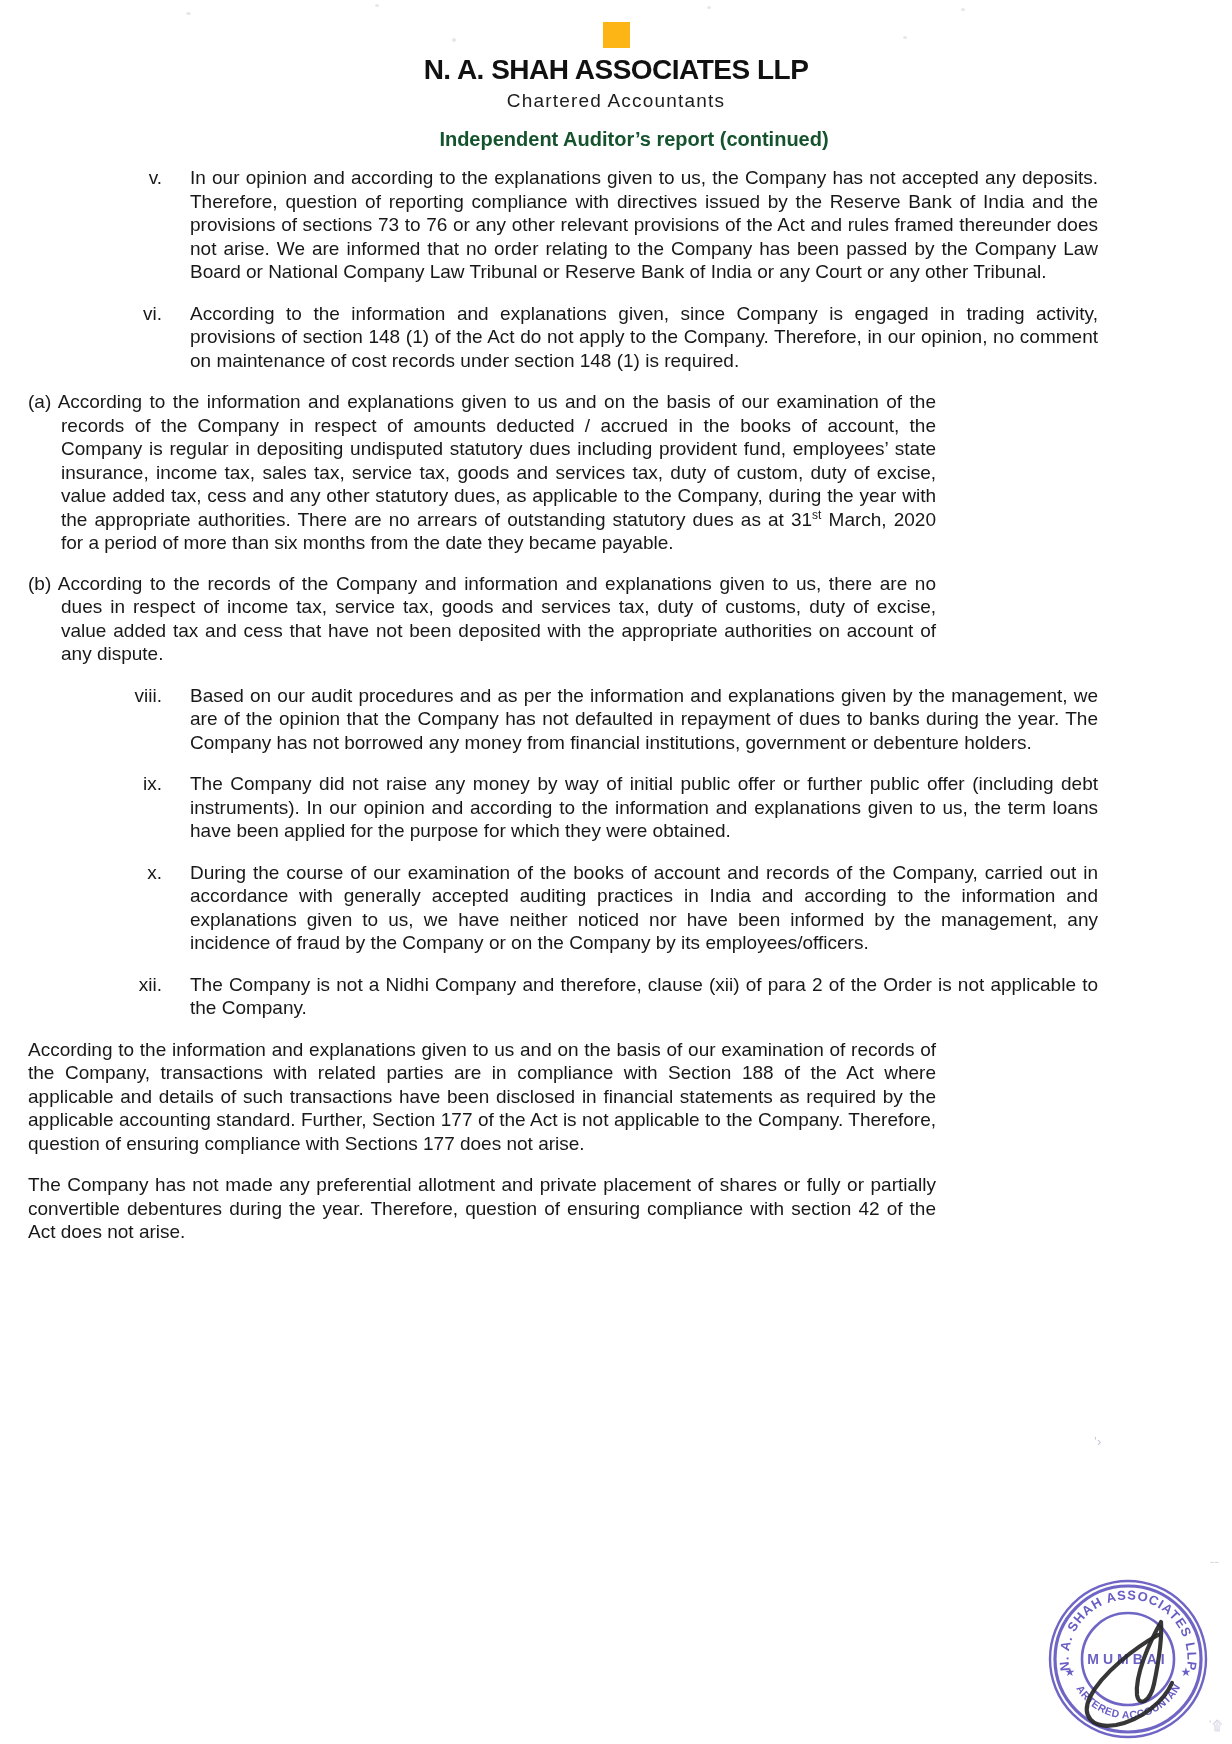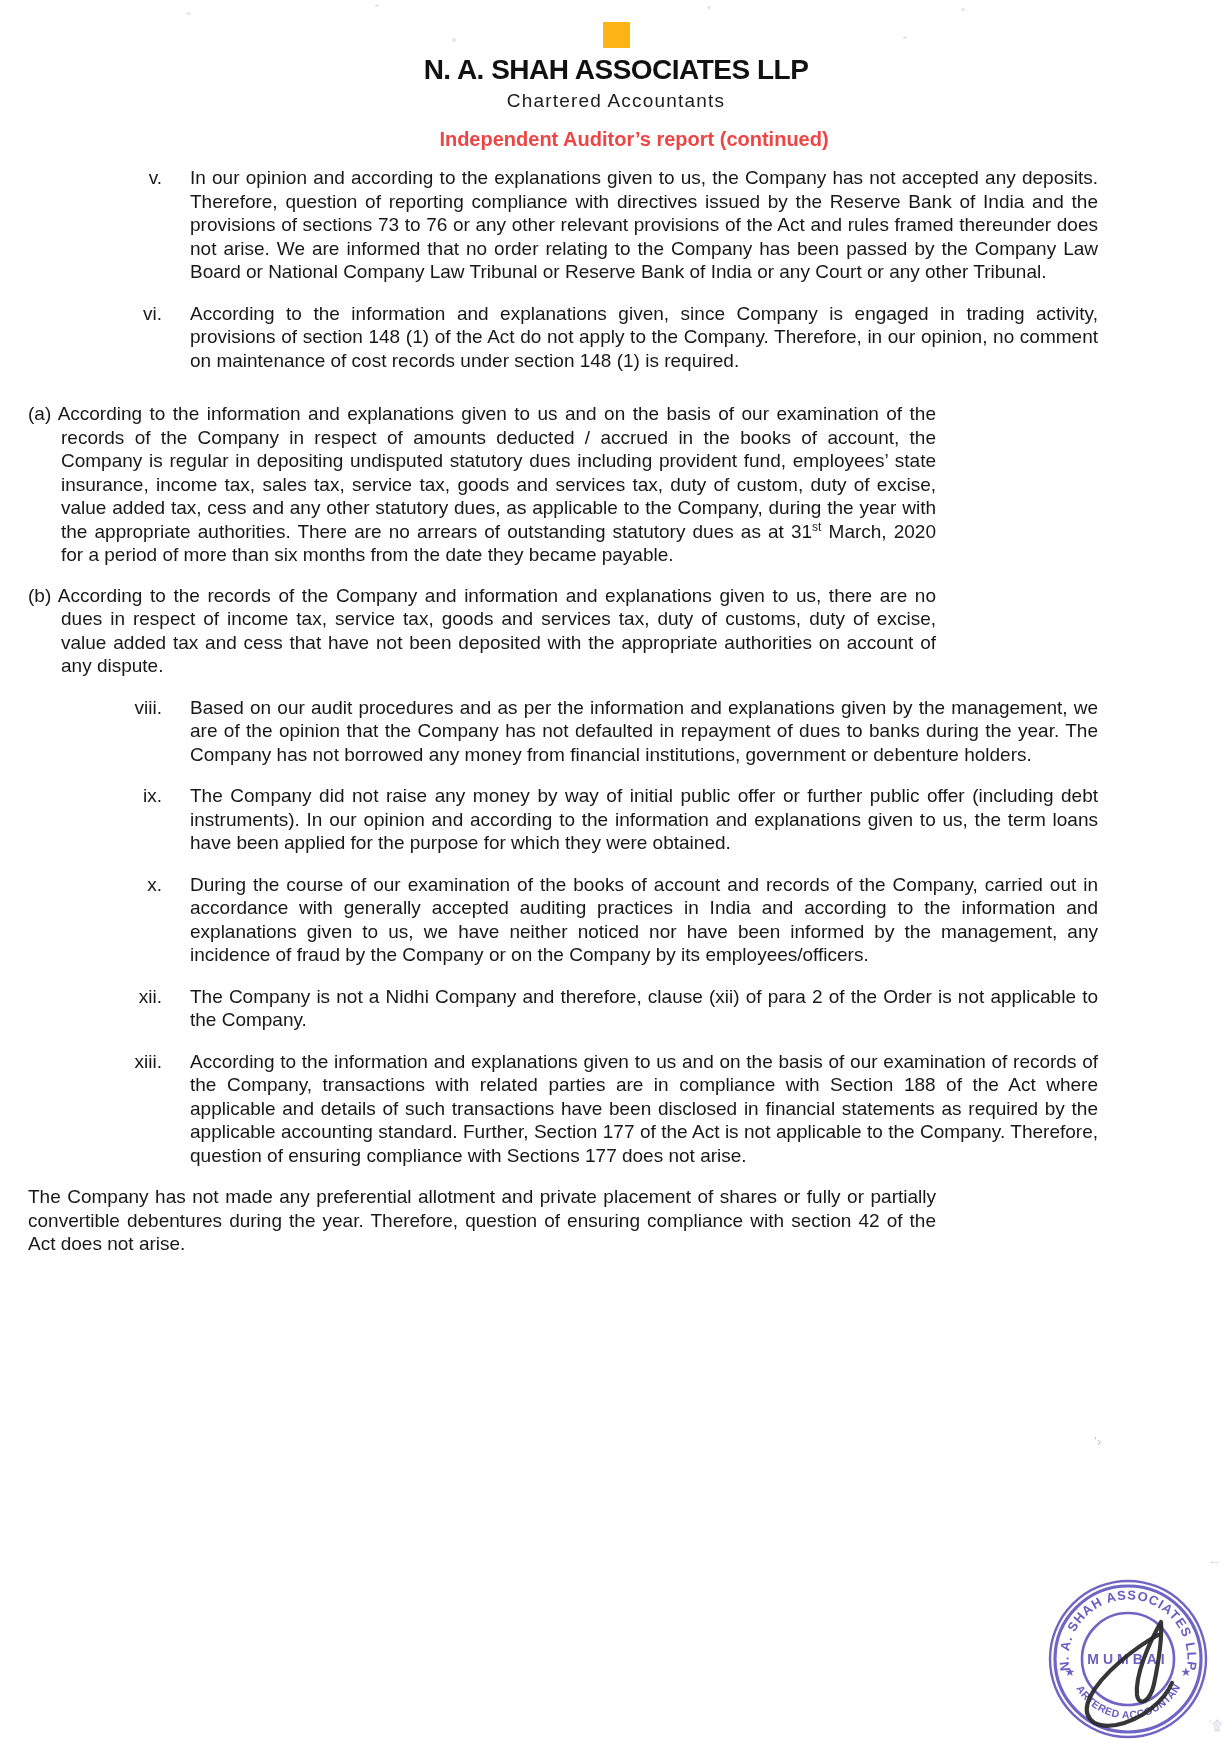--- a/index.html
+++ b/index.html
@@ -14,34 +14,34 @@
   .header{text-align:center;padding-top:22px;}
   .logo-square{width:27px;height:26px;background:#FCB514;margin:0 auto 6px auto;}
   .firm-name{
     font-size:28px;font-weight:bold;letter-spacing:-0.5px;
     line-height:32px;color:#111;
   }
   .firm-subtitle{
     font-size:19px;letter-spacing:1.2px;line-height:26px;margin-top:2px;color:#1c1c1c;
   }
   .report-title{
-    font-size:20px;font-weight:bold;line-height:26px;margin-top:12px;color:#ef4444;padding-left:36px;
+    font-size:20px;font-weight:bold;line-height:26px;margin-top:12px;color:#14532d;padding-left:36px;
   }
   .content{margin-top:14px;}
   .item{display:flex;margin-bottom:18px;}
   .item-num{
     flex:0 0 162px;text-align:right;
     font-size:19px;line-height:23.5px;
   }
   .item-body{
     flex:0 0 908px;margin-left:28px;
     font-size:19px;line-height:23.5px;
     text-align:justify;
   }
-  .sub{padding-left:33px;text-indent:-33px;margin:12px 0 17px 0;text-align:justify;}
+  .sub{padding-left:33px;text-indent:-33px;margin:0 0 17px 0;text-align:justify;}
   .sub:last-child{margin-bottom:0;}
   sup{font-size:12px;line-height:0;vertical-align:super;}
 
   
   .stamp-wrap{position:absolute;left:1018px;top:1549px;width:220px;height:220px;}
   .ring{fill:none;stroke:#5b50bd;opacity:0.88;}
   .stamp-text{fill:#5b50bd;font-family:"Liberation Sans",sans-serif;font-weight:bold;opacity:0.92;}
   .stamp-center{fill:#5b50bd;font-family:"Liberation Sans",sans-serif;font-weight:bold;
     font-size:14px;letter-spacing:4px;opacity:0.9;}
   .stamp-star{fill:#5b50bd;font-size:12px;opacity:0.9;}
@@ -102,21 +102,20 @@
     <div class="item-body">During the course of our examination of the books of account and records of the Company, carried out in accordance with generally accepted auditing practices in India and according to the information and explanations given to us, we have neither noticed nor have been informed by the management, any incidence of fraud by the Company or on the Company by its employees/officers.</div>
   </div>
 
 
   <div class="item">
     <div class="item-num">xii.</div>
     <div class="item-body">The Company is not a Nidhi Company and therefore, clause (xii) of para 2 of the Order is not applicable to the Company.</div>
   </div>
 
   <div class="item">
-    <div class="item-num">xiii.</div>
     <div class="item-body">According to the information and explanations given to us and on the basis of our examination of records of the Company, transactions with related parties are in compliance with Section 188 of the Act where applicable and details of such transactions have been disclosed in financial statements as required by the applicable accounting standard. Further, Section 177 of the Act is not applicable to the Company. Therefore, question of ensuring compliance with Sections 177 does not arise.</div>
   </div>
 
   <div class="item">
     <div class="item-body">The Company has not made any preferential allotment and private placement of shares or fully or partially convertible debentures during the year. Therefore, question of ensuring compliance with section 42 of the Act does not arise.</div>
   </div>
 
 </div>
 
 <div class="stamp-wrap">

